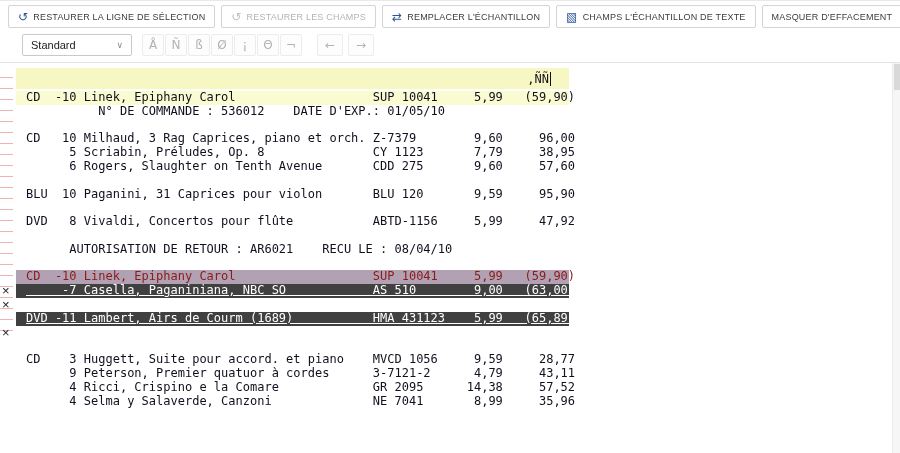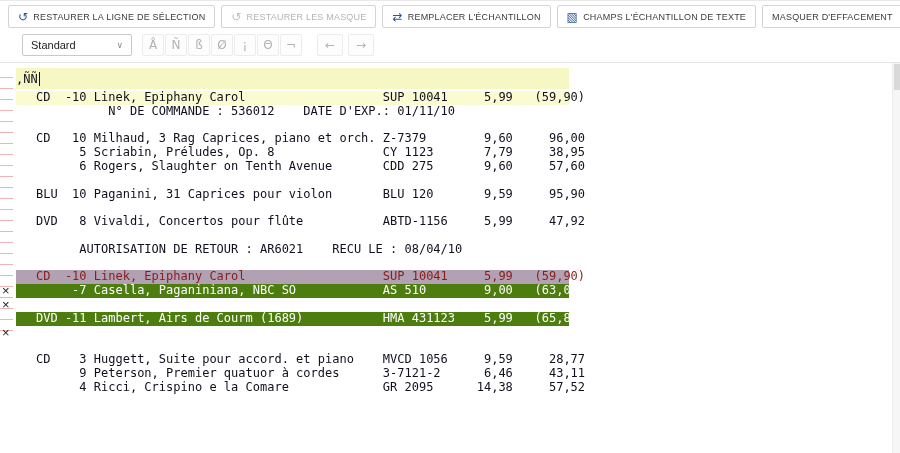--- a/index.html
+++ b/index.html
@@ -28,29 +28,29 @@
 
   .divider { position:absolute; top:61px; left:0; width:900px; height:1px; background:#e4e4e4; }
 
   
   .row-guides { position:absolute; left:0; top:76px; width:13px; height:254px;
                 background:repeating-linear-gradient(180deg,#efb3b3 0,#efb3b3 1px,transparent 1px,transparent 11px); }
 
   
   .editor-bar { position:absolute; left:16px; top:67px; width:553px; height:21px; background:#f7f7c4;
                 font-family:"DejaVu Sans Mono", monospace; font-size:12px; color:#10101e;
-                display:flex; align-items:center; justify-content:flex-start; padding-right:18px; }
+                display:flex; align-items:center; justify-content:flex-end; padding-right:18px; }
   .cursor { display:inline-block; width:1px; height:14px; background:#111; margin-left:1px; }
 
   
   .doc-lines { position:absolute; left:16px; top:90px; width:553px; }
   .doc-line { height:13.8px; line-height:13.8px; font-family:"DejaVu Sans Mono", monospace; font-size:12px;
-              white-space:pre; color:#10101e; padding-left:20px; }
+              white-space:pre; color:#10101e; padding-left:10px; }
   .doc-line.selected { background:#fbfbd2; }
-  .doc-line.deleted { background:#4d7c0f; color:#ffffff; }
+  .doc-line.deleted { background:#404040; color:#ffffff;text-decoration:underline; }
   .doc-line.deleted-selected { background:#b2a1b2; color:#8b1a1a; }
 
   
   .markers { position:absolute; left:2px; top:90px; width:14px; height:360px; }
   .del-marker { position:absolute; left:0; font-size:13px; color:#1c1c1c; line-height:13.8px; }
 
   
   .scrollbar { position:absolute; right:0; top:62px; width:8px; height:391px; background:#f6f6f6; border-left:1px solid #ececec; }
   .scroll-thumb { position:absolute; top:1px; left:1px; width:6px; height:26px; background:#d9d9d9; }
 </style>
@@ -59,21 +59,21 @@
 
 <div id="app">
 
   <div class="toolbar1">
     <button class="tb-btn">
       <span class="tb-icon">↺</span>
       <span>RESTAURER LA LIGNE DE SÉLECTION</span>
     </button>
     <button class="tb-btn disabled">
       <span class="tb-icon">↺</span>
-      <span>RESTAURER LES MASQUE</span>
+      <span>RESTAURER LES CHAMPS</span>
     </button>
     <button class="tb-btn">
       <span class="tb-icon">⇄</span>
       <span>REMPLACER L'ÉCHANTILLON</span>
     </button>
     <button class="tb-btn">
       <span class="tb-icon">▧</span>
       <span>CHAMPS L'ÉCHANTILLON DE TEXTE</span>
     </button>
     <button class="tb-btn">
@@ -102,41 +102,42 @@
 
   <div class="row-guides"></div>
 
   <div class="editor-bar">
     <span>,ÑÑ</span>
     <span class="cursor"></span>
   </div>
 
   <div class="doc-lines">
       <div class="doc-line selected">CD  -10 Linek, Epiphany Carol                   SUP 10041     5,99   (59,90)</div>
-      <div class="doc-line normal">          N° DE COMMANDE : 536012    DATE D'EXP.: 01/11/10</div>
+      <div class="doc-line normal">          N° DE COMMANDE : 536012    DATE D'EXP.: 01/05/10</div>
       <div class="doc-line normal"></div>
       <div class="doc-line normal">CD   10 Milhaud, 3 Rag Caprices, piano et orch. Z-7379        9,60     96,00</div>
       <div class="doc-line normal">      5 Scriabin, Préludes, Op. 8               CY 1123       7,79     38,95</div>
       <div class="doc-line normal">      6 Rogers, Slaughter on Tenth Avenue       CDD 275       9,60     57,60</div>
       <div class="doc-line normal"></div>
       <div class="doc-line normal">BLU  10 Paganini, 31 Caprices pour violon       BLU 120       9,59     95,90</div>
       <div class="doc-line normal"></div>
       <div class="doc-line normal">DVD   8 Vivaldi, Concertos pour flûte           ABTD-1156     5,99     47,92</div>
       <div class="doc-line normal"></div>
       <div class="doc-line normal">      AUTORISATION DE RETOUR : AR6021    RECU LE : 08/04/10</div>
       <div class="doc-line normal"></div>
       <div class="doc-line deleted-selected">CD  -10 Linek, Epiphany Carol                   SUP 10041     5,99   (59,90)</div>
       <div class="doc-line deleted">     -7 Casella, Paganiniana, NBC SO            AS 510        9,00   (63,00)</div>
       <div class="doc-line normal"></div>
       <div class="doc-line deleted">DVD -11 Lambert, Airs de Courm (1689)           HMA 431123    5,99   (65,89)</div>
       <div class="doc-line normal"></div>
       <div class="doc-line normal"></div>
       <div class="doc-line normal">CD    3 Huggett, Suite pour accord. et piano    MVCD 1056     9,59     28,77</div>
-      <div class="doc-line normal">      9 Peterson, Premier quatuor à cordes      3-7121-2      6,46     43,11</div>
+      <div class="doc-line normal">      9 Peterson, Premier quatuor à cordes      3-7121-2      4,79     43,11</div>
       <div class="doc-line normal">      4 Ricci, Crispino e la Comare             GR 2095      14,38     57,52</div>
+      <div class="doc-line normal">      4 Selma y Salaverde, Canzoni              NE 7041       8,99     35,96</div>
     </div>
   <div class="markers">
       <span class="del-marker" style="top: 193.2px;">×</span>
       <span class="del-marker" style="top: 207px;">×</span>
       <span class="del-marker" style="top: 234.6px;">×</span>
     </div>
 
   <div class="scrollbar">
     <div class="scroll-thumb"></div>
   </div>

